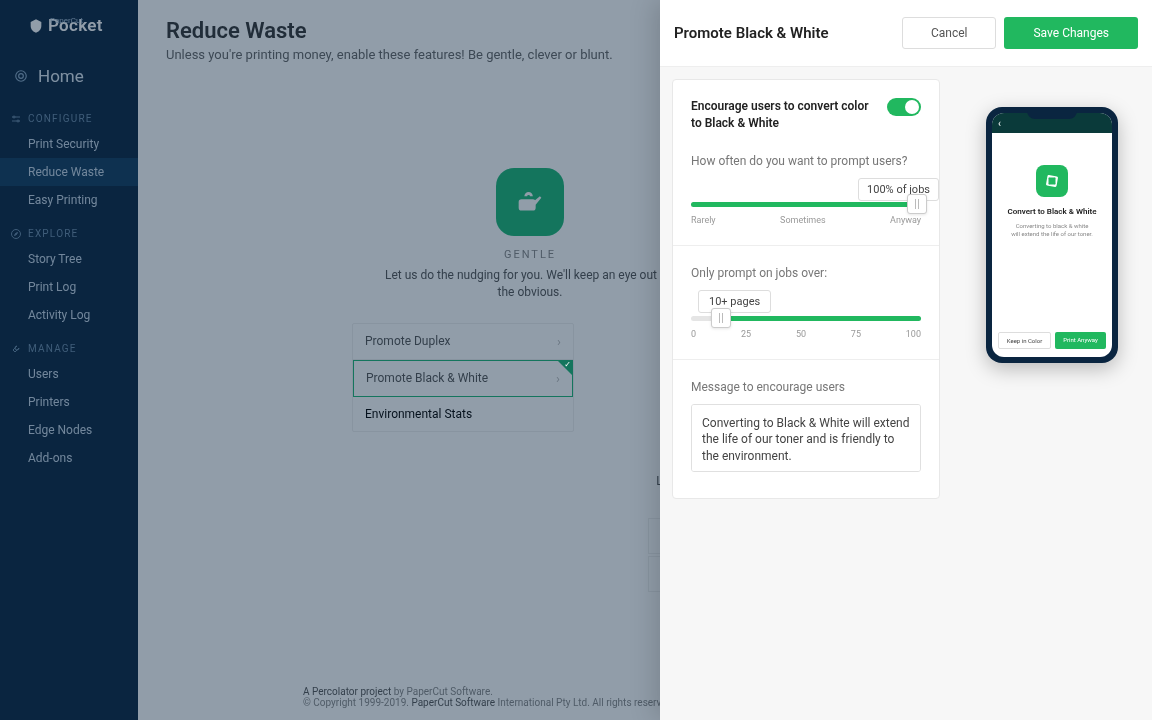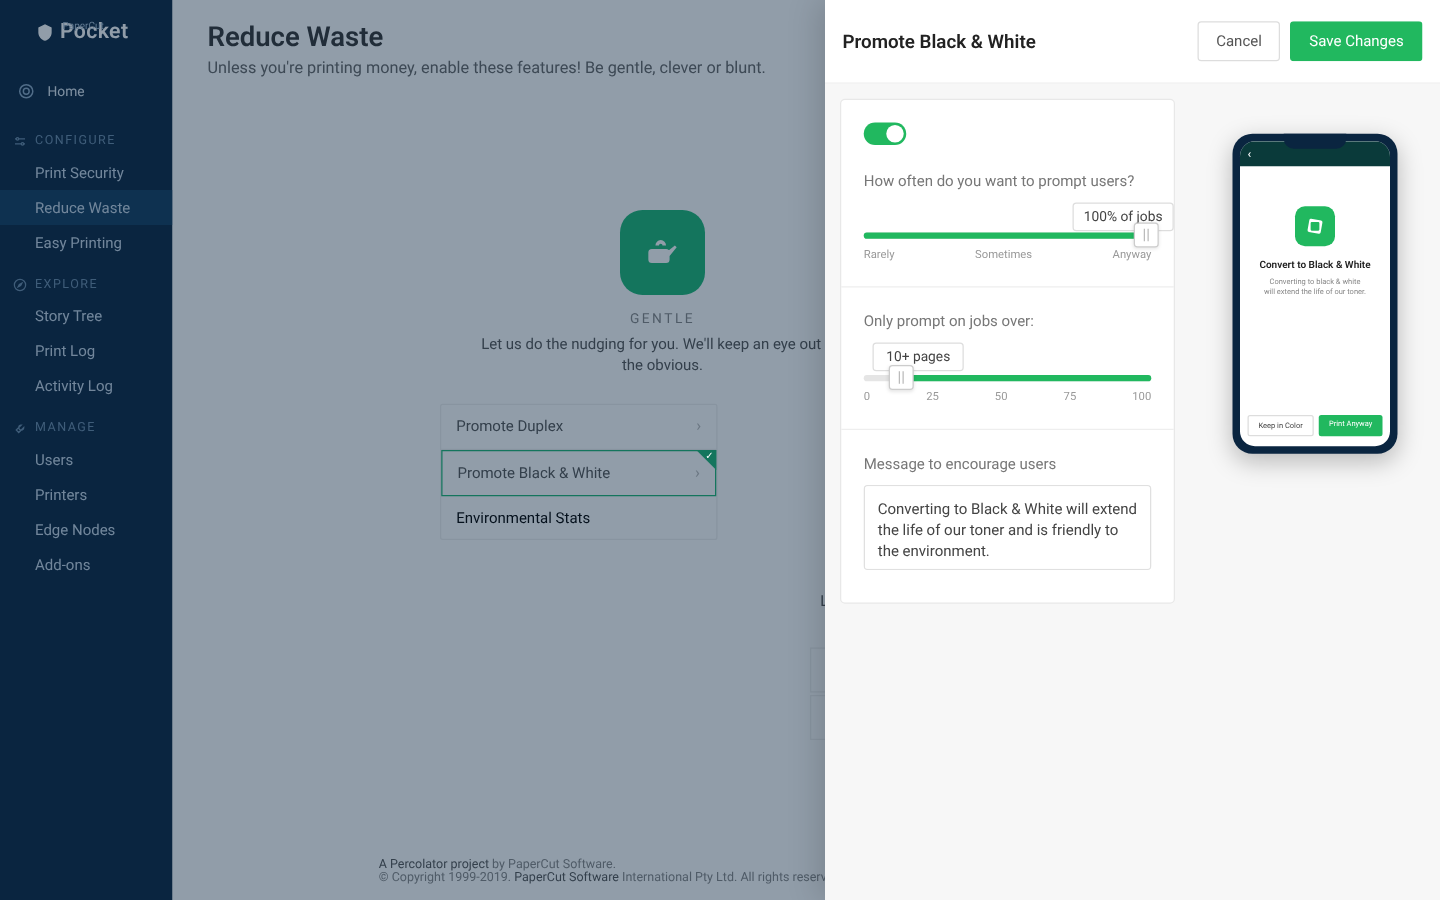--- a/index.html
+++ b/index.html
@@ -4,21 +4,21 @@
 <style>
 * { margin: 0; padding: 0; box-sizing: border-box; }
 body { font-family: -apple-system, BlinkMacSystemFont, "Segoe UI", Roboto, Helvetica, Arial, sans-serif; background: #f5f5f5; width: 1152px; height: 720px; overflow: hidden; position: relative; }
 
 
 .sidebar { position: absolute; left: 0; top: 0; width: 138px; height: 720px; background: #0a2540; color: #fff; padding-top: 15px; font-size: 12px; }
 .logo { padding: 0 16px 18px 28px; display: flex; align-items: flex-end; gap: 4px; }
 .logo-tiny { font-size: 8px; color: #a9c0d6; position: absolute; top: 16px; left: 50px; }
 .logo-text { font-size: 17px; font-weight: 600; letter-spacing: 0.3px; }
 .logo-shield { width: 16px; height: 18px; }
-.nav-home { display: flex; align-items: center; gap: 10px; padding: 13px 14px; color: #dde7f0; cursor: pointer; font-size: 11px; }
+.nav-home { display: flex; align-items: center; gap: 10px; padding: 13px 14px; color: #dde7f0; cursor: pointer; font-size: 17px; }
 .nav-section { padding: 14px 14px 6px 28px; font-size: 10px; letter-spacing: 1.2px; color: #6a8aa8; display: flex; align-items: center; gap: 8px; }
 .nav-section .sec-icon { position: absolute; left: 10px; }
 .nav-item { padding: 7px 14px 7px 28px; color: #c6d6e6; cursor: pointer; font-size: 12px; }
 .nav-item.active { background: #113b5e; }
 
 
 .main { position: absolute; left: 138px; top: 0; width: 1014px; height: 720px; background: #fff; padding: 18px 28px; }
 .page-title { font-size: 22px; font-weight: 600; color: #333; margin-bottom: 4px; }
 .page-sub { font-size: 13px; color: #666; }
 .gentle-card { position: absolute; left: 182px; top: 110px; width: 420px; text-align: center; }
@@ -46,21 +46,21 @@
 .footer a { color: #555; }
 
 
 .dim { position: absolute; left: 0; top: 0; width: 1152px; height: 720px; background: rgba(10, 37, 64, 0.45); }
 
 
 .drawer { position: absolute; right: 0; top: 0; width: 492px; height: 720px; background: #fff; box-shadow: -6px 0 24px rgba(0,0,0,0.15); display: flex; flex-direction: column; }
 .drawer-head { display: flex; justify-content: space-between; align-items: center; padding: 17px 14px 17px 14px; border-bottom: 1px solid #eee; }
 .drawer-title { font-size: 15px; font-weight: 600; color: #222; }
 .drawer-actions { display: flex; gap: 8px; }
-.btn { padding: 8px 14px; font-size: 12px; border-radius: 3px; cursor: pointer; border: 1px solid transparent; }
+.btn { padding: 8px 28px; font-size: 12px; border-radius: 3px; cursor: pointer; border: 1px solid transparent; }
 .btn-cancel { background: #fff; border: 1px solid #ddd; color: #555; }
 .btn-save { background: #21b85f; color: #fff; }
 .drawer-body { display: flex; flex: 1; overflow: hidden; background: #f7f7f7; }
 .drawer-left { width: 292px; padding: 12px; }
 .drawer-right { flex: 1; padding: 40px 10px; display: flex; justify-content: center; align-items: flex-start; }
 
 .card { background: #fff; border: 1px solid #e8e8e8; border-radius: 4px; padding: 18px 18px 22px 18px; }
 .card-title-row { display: flex; justify-content: space-between; align-items: flex-start; gap: 12px; }
 .card-title { font-size: 12px; font-weight: 600; color: #222; line-height: 1.4; flex: 1; }
 .toggle { width: 34px; height: 18px; background: #21b85f; border-radius: 10px; position: relative; cursor: pointer; flex-shrink: 0; }
@@ -215,20 +215,21 @@
     <div class="drawer-title">Promote Black &amp; White</div>
     <div class="drawer-actions">
       <div class="btn btn-cancel">Cancel</div>
       <div class="btn btn-save">Save Changes</div>
     </div>
   </div>
   <div class="drawer-body">
     <div class="drawer-left">
       <div class="card">
         <div class="card-title-row">
+          <div class="card-title">Encourage users to convert color to Black &amp; White</div>
           <div class="toggle"></div>
         </div>
 
         <div class="field-label">How often do you want to prompt users?</div>
         <div class="slider-wrap">
           <div class="slider-tooltip">100% of jobs</div>
           <div class="slider-track">
             <div class="slider-fill" style="width:100%"></div>
             <div class="slider-thumb" style="left: calc(100% - 14px);">
                 <span></span>

